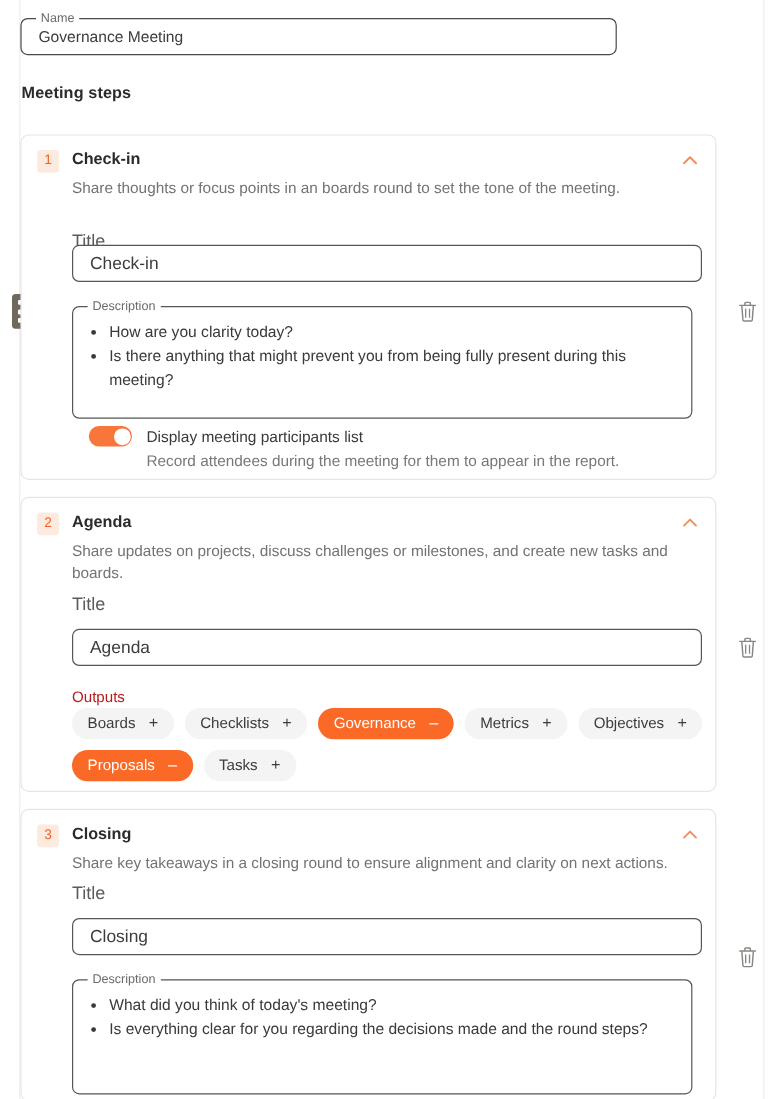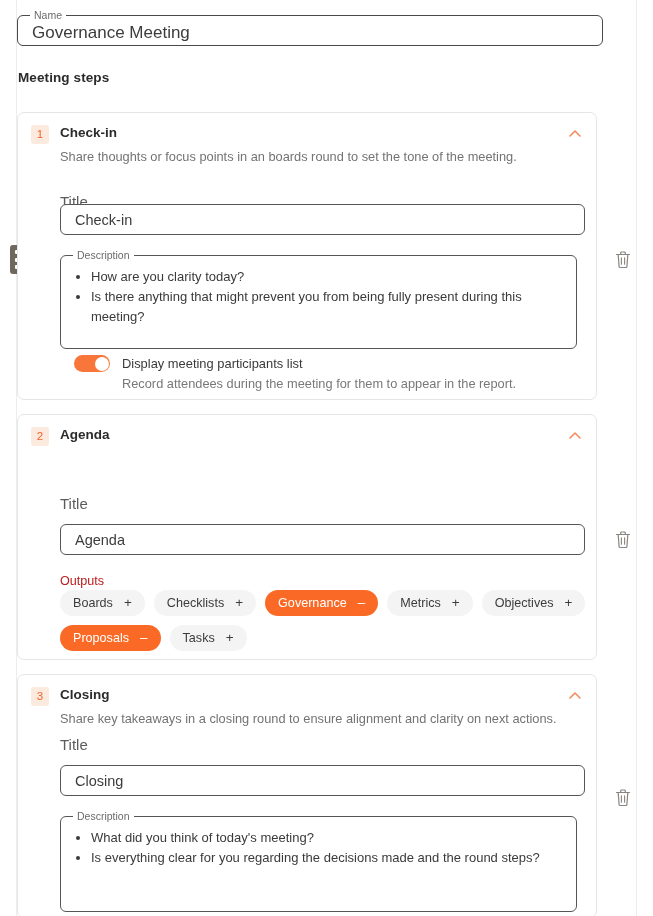--- a/index.html
+++ b/index.html
@@ -27,29 +27,29 @@
     position: absolute;
     top: -7px; left: 12px;
     padding: 0 4px;
     background: #fff;
     font-size: 10.5px;
     color: #6b6b6b;
     line-height: 13px;
     white-space: nowrap;
   }
   .outlined-field .field-value {
-    font-size: 17px;
+    font-size: 13px;
     color: #3c3c3c;
     line-height: 1;
   }
 
   
   #name-field {
     left: 17px; top: 15px;
-    width: 586px; height: 31px;
+    width: 497px; height: 31px;
   }
   #name-field .field-value {
     position: absolute;
     left: 14px; top: 8px;
   }
 
   
   #steps-heading {
     position: absolute;
     left: 18px; top: 70px;
@@ -333,20 +333,21 @@
       <path d="M3.5 5.5 H16.5" stroke="#8a8580" stroke-width="1.2" fill="none" stroke-linecap="round"></path>
       <path d="M7.7 5.3 V3.9 a0.9 0.9 0 0 1 0.9-0.9 h2.8 a0.9 0.9 0 0 1 0.9 0.9 V5.3" stroke="#8a8580" stroke-width="1.2" fill="none"></path>
       <path d="M5.2 5.8 L6.1 17.6 a1 1 0 0 0 1 0.9 h5.8 a1 1 0 0 0 1-0.9 L14.8 5.8" stroke="#8a8580" stroke-width="1.2" fill="none" stroke-linejoin="round"></path>
       <path d="M8.4 8.7 V15.3 M11.6 8.7 V15.3" stroke="#8a8580" stroke-width="1.1" fill="none" stroke-linecap="round"></path>
     </svg>
   </div>
 
   <div class="step-card" id="card-2">
     <span class="step-badge">2</span>
     <span class="step-title">Agenda</span>
+    <div class="step-desc">Share updates on projects, discuss challenges or milestones, and create new tasks and boards.</div>
     <div class="collapse-chevron">
       <svg width="18" height="16" viewBox="0 0 18 16">
           <path d="M4 10 L9 5 L14 10" fill="none" stroke="#f58b5c" stroke-width="1.6" stroke-linecap="round" stroke-linejoin="round"></path>
         </svg>
     </div>
 
     <div class="field-label" style="top:80px">Title</div>
     <div class="plain-input" style="top:109px">
       <span class="field-value">Agenda</span>
     </div>

